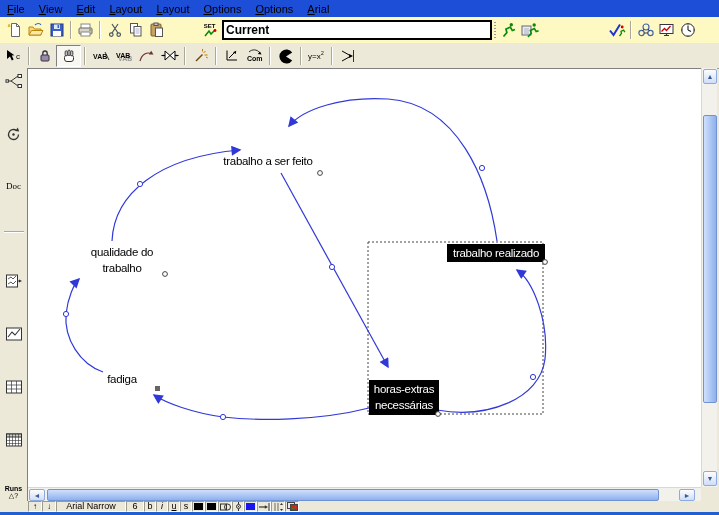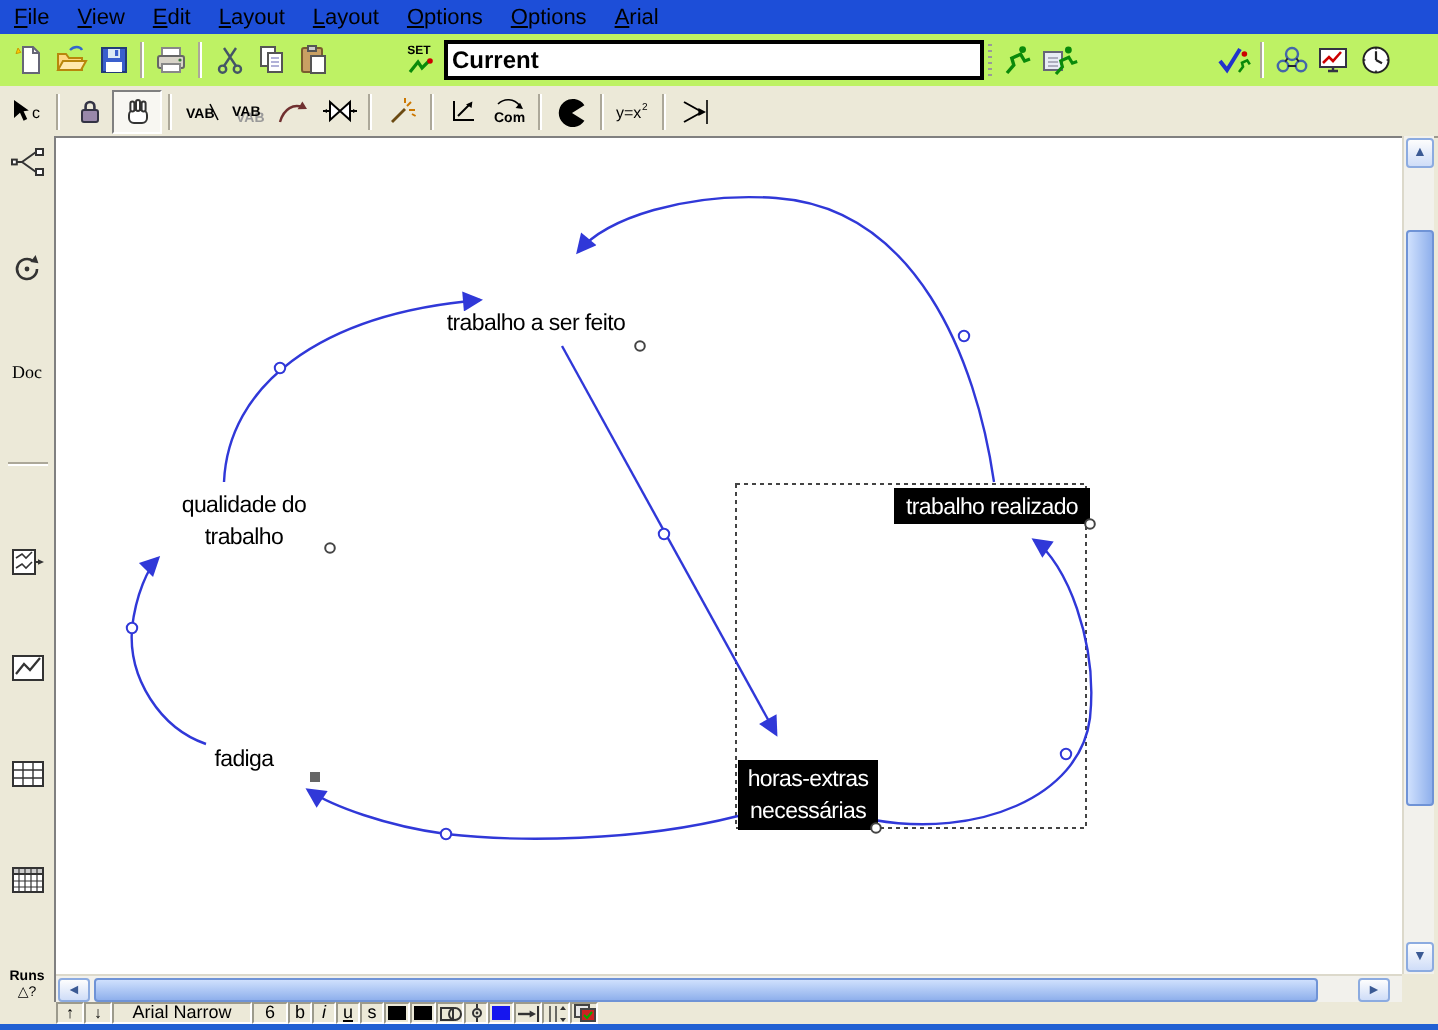--- a/index.html
+++ b/index.html
@@ -6,21 +6,21 @@
     font-family:"Liberation Sans", sans-serif;background:#ece9d8;position:relative;}
   .abs{position:absolute;}
   .vsep{width:0;height:18px;border-left:1px solid #aca899;border-right:1px solid #fff;margin:0 3px;}
   
   #menubar{top:0;left:0;width:719px;height:17px;display:flex;align-items:center;
     border-bottom:1px solid #fff;background:#1d4ed8;font-size:11px;}
   .menu-item{display:inline-block;padding:1px 7px;color:#000;cursor:default;}
   .menu-item::first-letter{text-decoration:underline;}
   
   #toolbar1{top:17px;left:0;width:719px;height:26px;display:flex;align-items:center;
-    background:#bef264;border-bottom:1px solid #d8d4c8;}
+    background:#fef9c3;border-bottom:1px solid #d8d4c8;}
   #toolbar2{top:43px;left:0;width:719px;height:25px;display:flex;align-items:center;
     background:#ece9d8;border-bottom:1px solid #9c9a8c;}
   .tbtn{width:21px;height:20px;display:flex;align-items:center;justify-content:center;flex:0 0 auto;}
   .tool{width:23px;height:20px;display:flex;align-items:center;justify-content:center;flex:0 0 auto;}
   .tool.pressed{border:1px solid;border-color:#808080 #fff #fff #808080;background:#f8f7f2;}
   #runname{width:262px;height:16px;border:2px solid #000;background:#fff;font-family:"Liberation Sans",sans-serif;
     font-size:12px;font-weight:bold;padding:0 2px;margin-left:2px;}
   .grip{width:5px;height:16px;margin:0 2px;background:repeating-linear-gradient(#999 0 1px,transparent 1px 3px);width:2px;}
   .minitext{font-size:6px;font-weight:bold;line-height:6px;}
   

